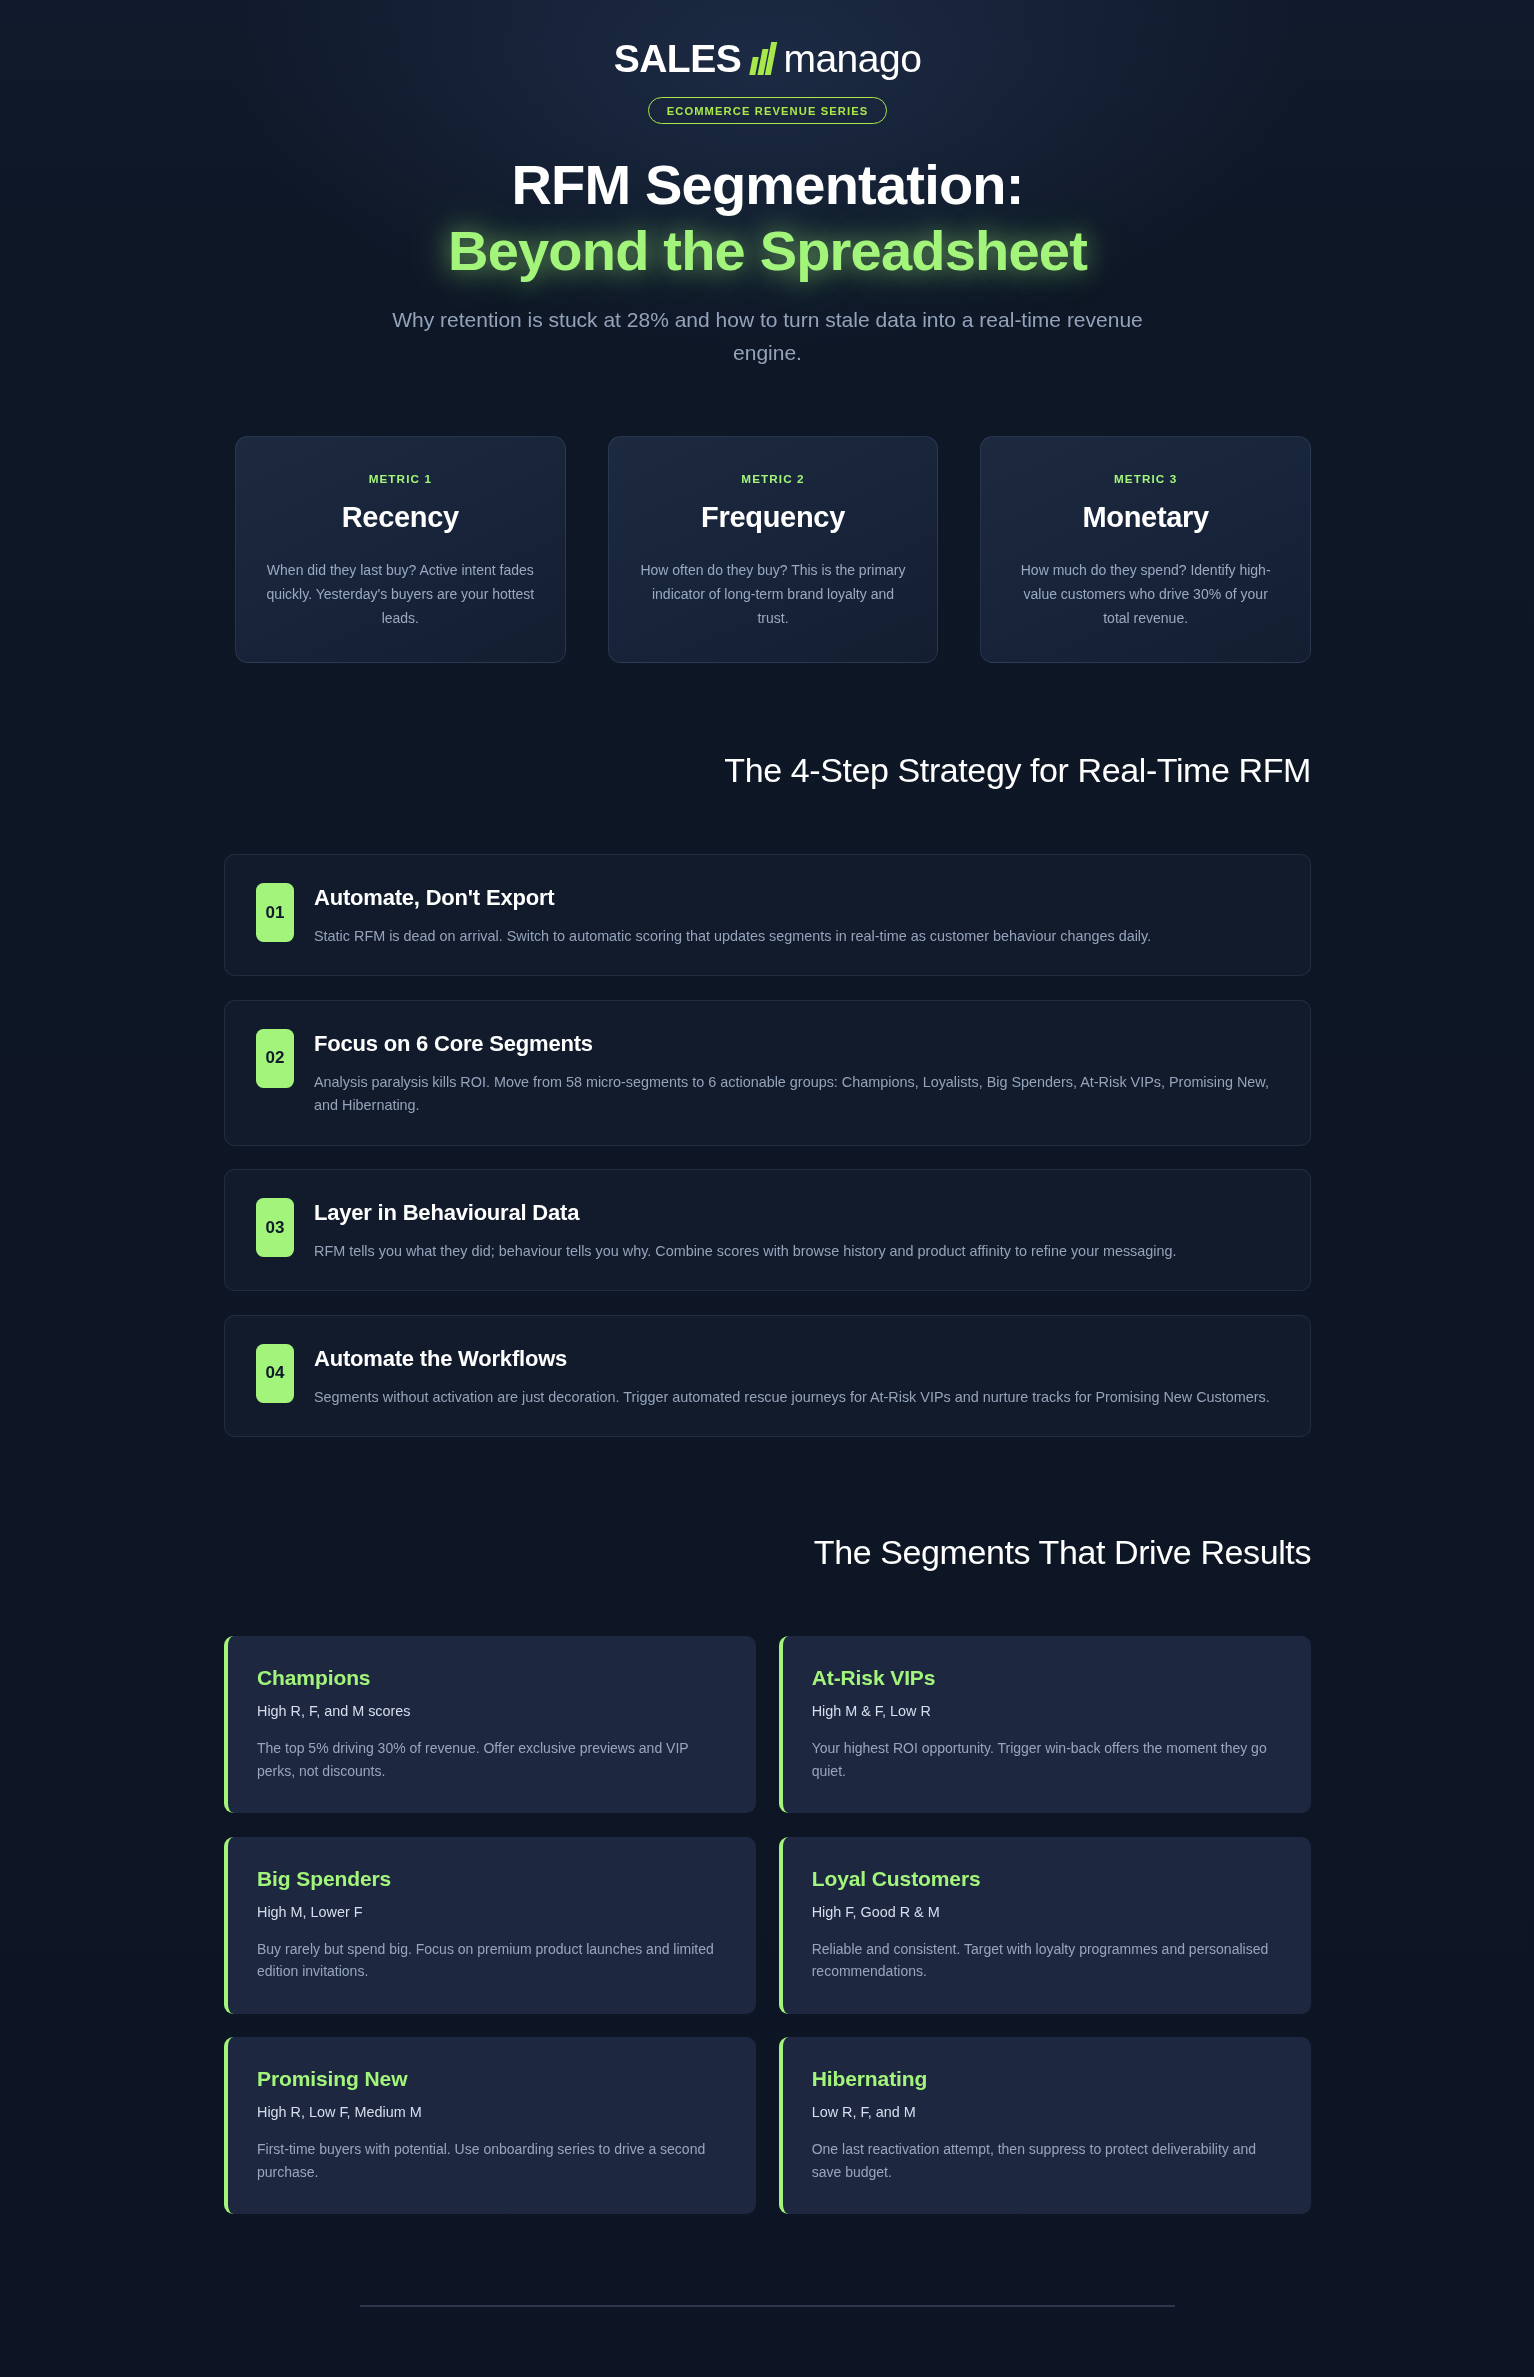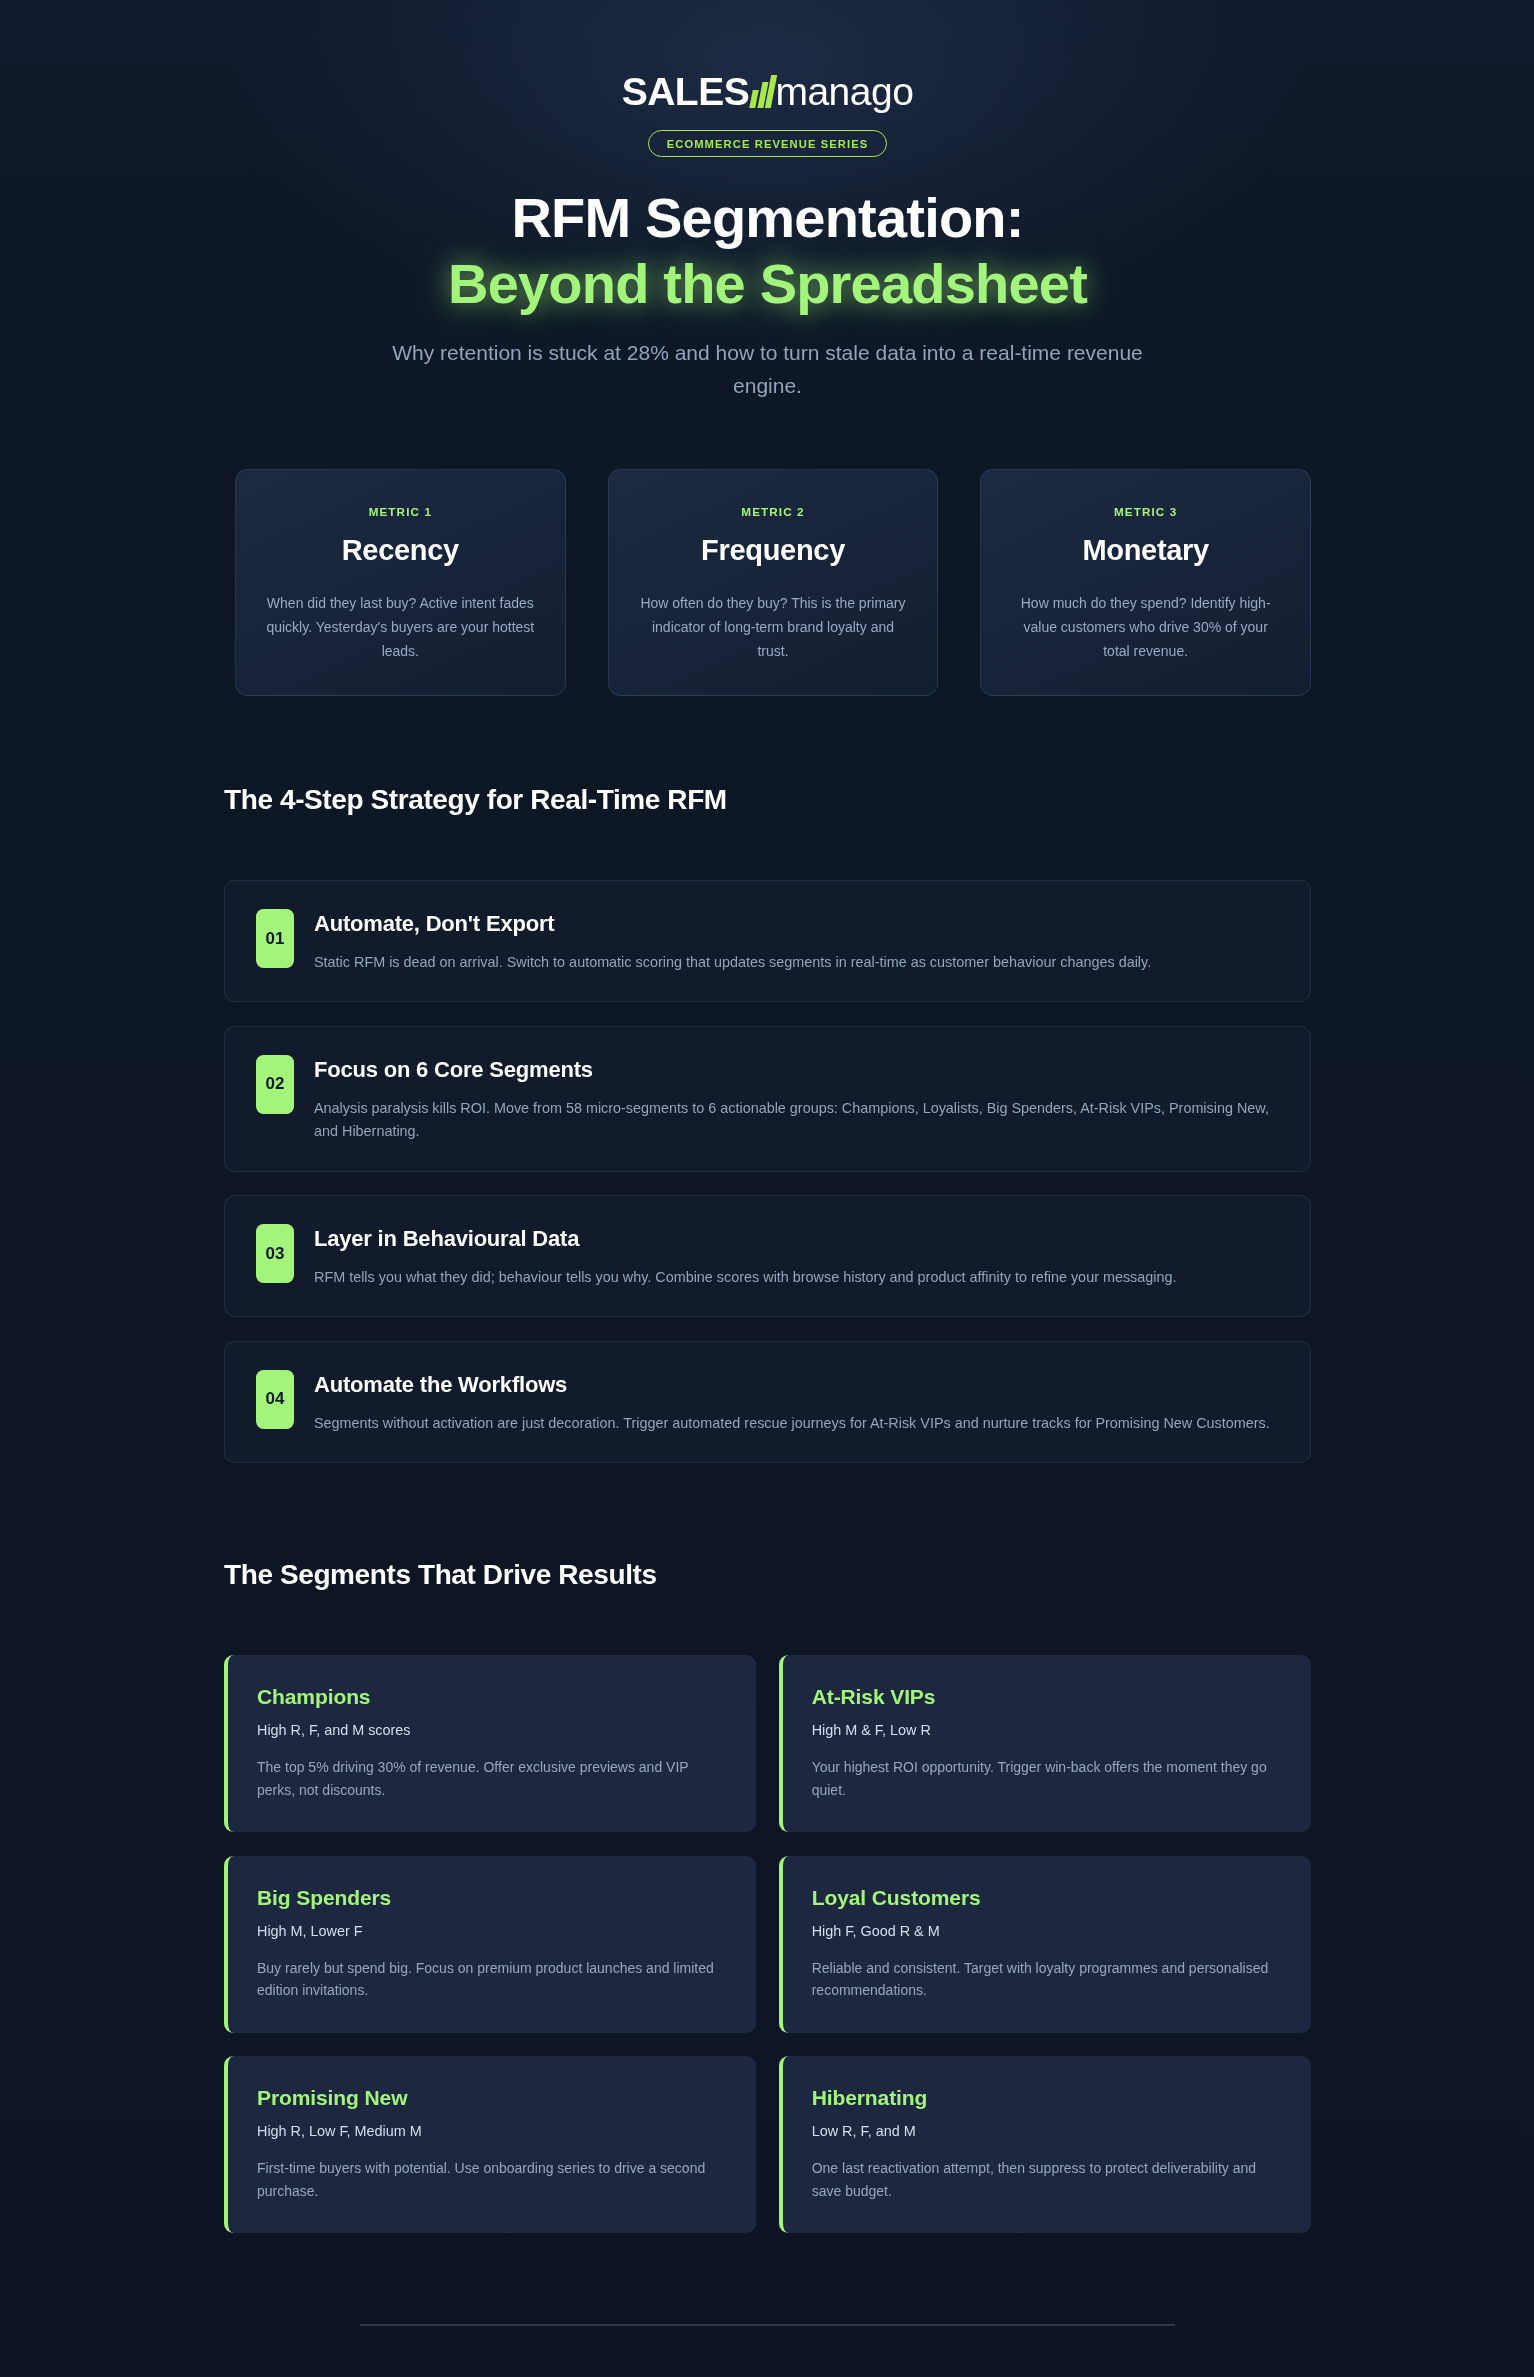--- a/index.html
+++ b/index.html
@@ -20,23 +20,22 @@
       linear-gradient(180deg,#101a2c 0%,#0e1726 224px,#0d1524 100%);
     padding-bottom:229px;
   }
   .wrap { width:1087px; margin:0 auto; }
 
   
   .hero { padding-top:33px; text-align:center; }
 
   .logo {
     display:flex; align-items:center; justify-content:center;
-    height:51px; gap:0;
+    height:51px; gap:8px;
     font-size:0;
-    margin-top:33px;
   }
   .logo-sales {
     font-size:39px; font-weight:700; letter-spacing:-0.5px;
     color:#ffffff; line-height:1;
   }
   .logo-bars { display:inline-flex; align-items:flex-end; height:33px; margin:0 1.1px 0 2.1px; gap:2.7px; }
   .logo-bars i { display:block; width:5.9px; background:#a8e84a; transform:skewX(-11deg); }
   .logo-bars i:nth-child(1){ height:18px; }
   .logo-bars i:nth-child(2){ height:25.6px; }
   .logo-bars i:nth-child(3){ height:33px; }
@@ -89,21 +88,21 @@
   .metric-title {
     margin-top:16px; font-size:29px; font-weight:700; color:#ffffff;
     letter-spacing:-0.3px;
   }
   .metric-desc {
     margin-top:23.4px; font-size:14px; line-height:1.72; color:#9aa9bf;
   }
 
   
   .section-heading {
-    text-align:left; font-size:28px; font-weight:700; color:#ffffff;
+    text-align:right; font-size:34px; font-weight:400; color:#ffffff;
     letter-spacing:-0.4px;
   }
   .steps-section { margin-top:88px; }
   .steps-list { margin-top:64px; display:flex; flex-direction:column; gap:23.4px; }
 
   .step-card {
     background:#111b2c;
     border:0.5px solid rgba(110,134,172,0.16);
     border-radius:10.7px;
     padding:28px 31px 27px;

